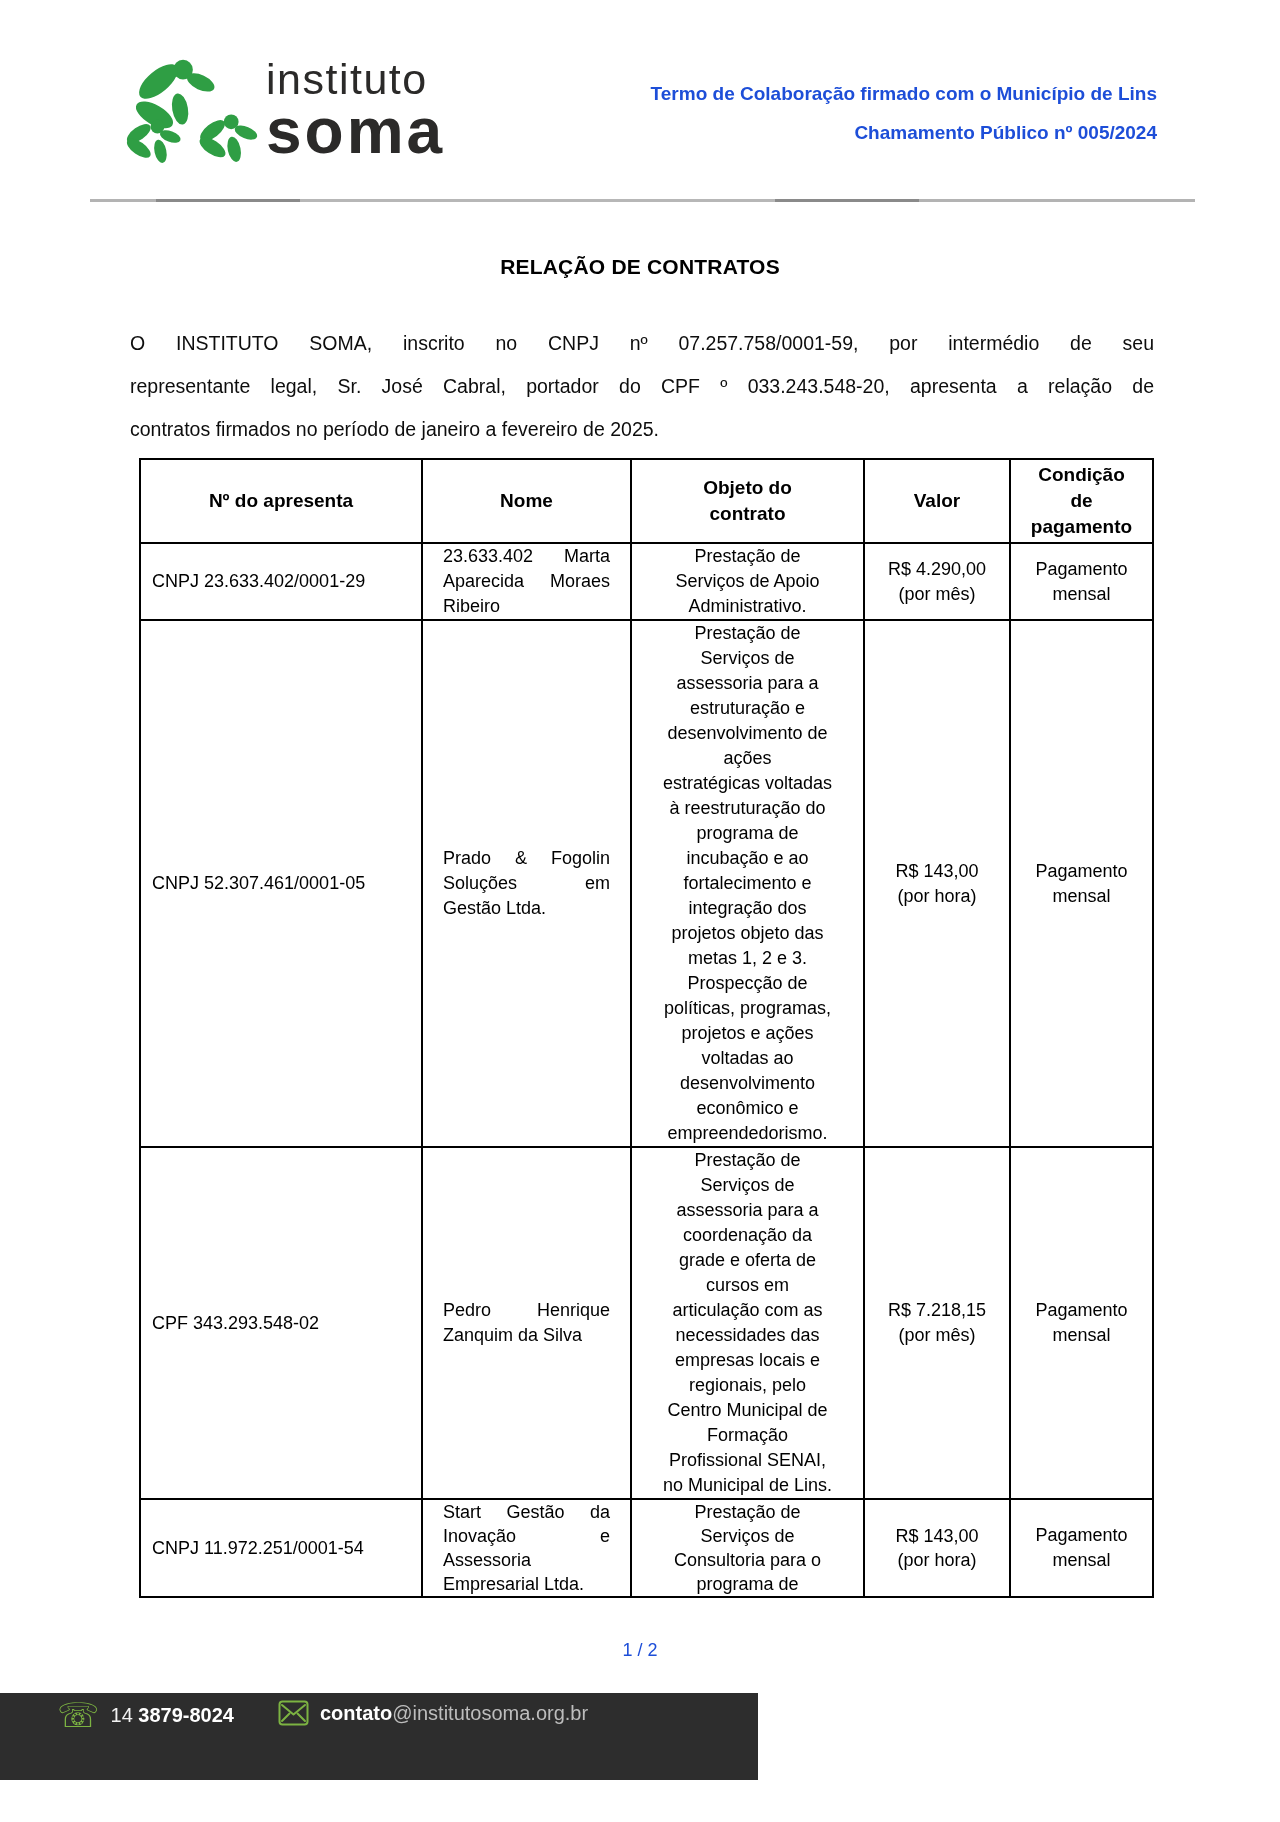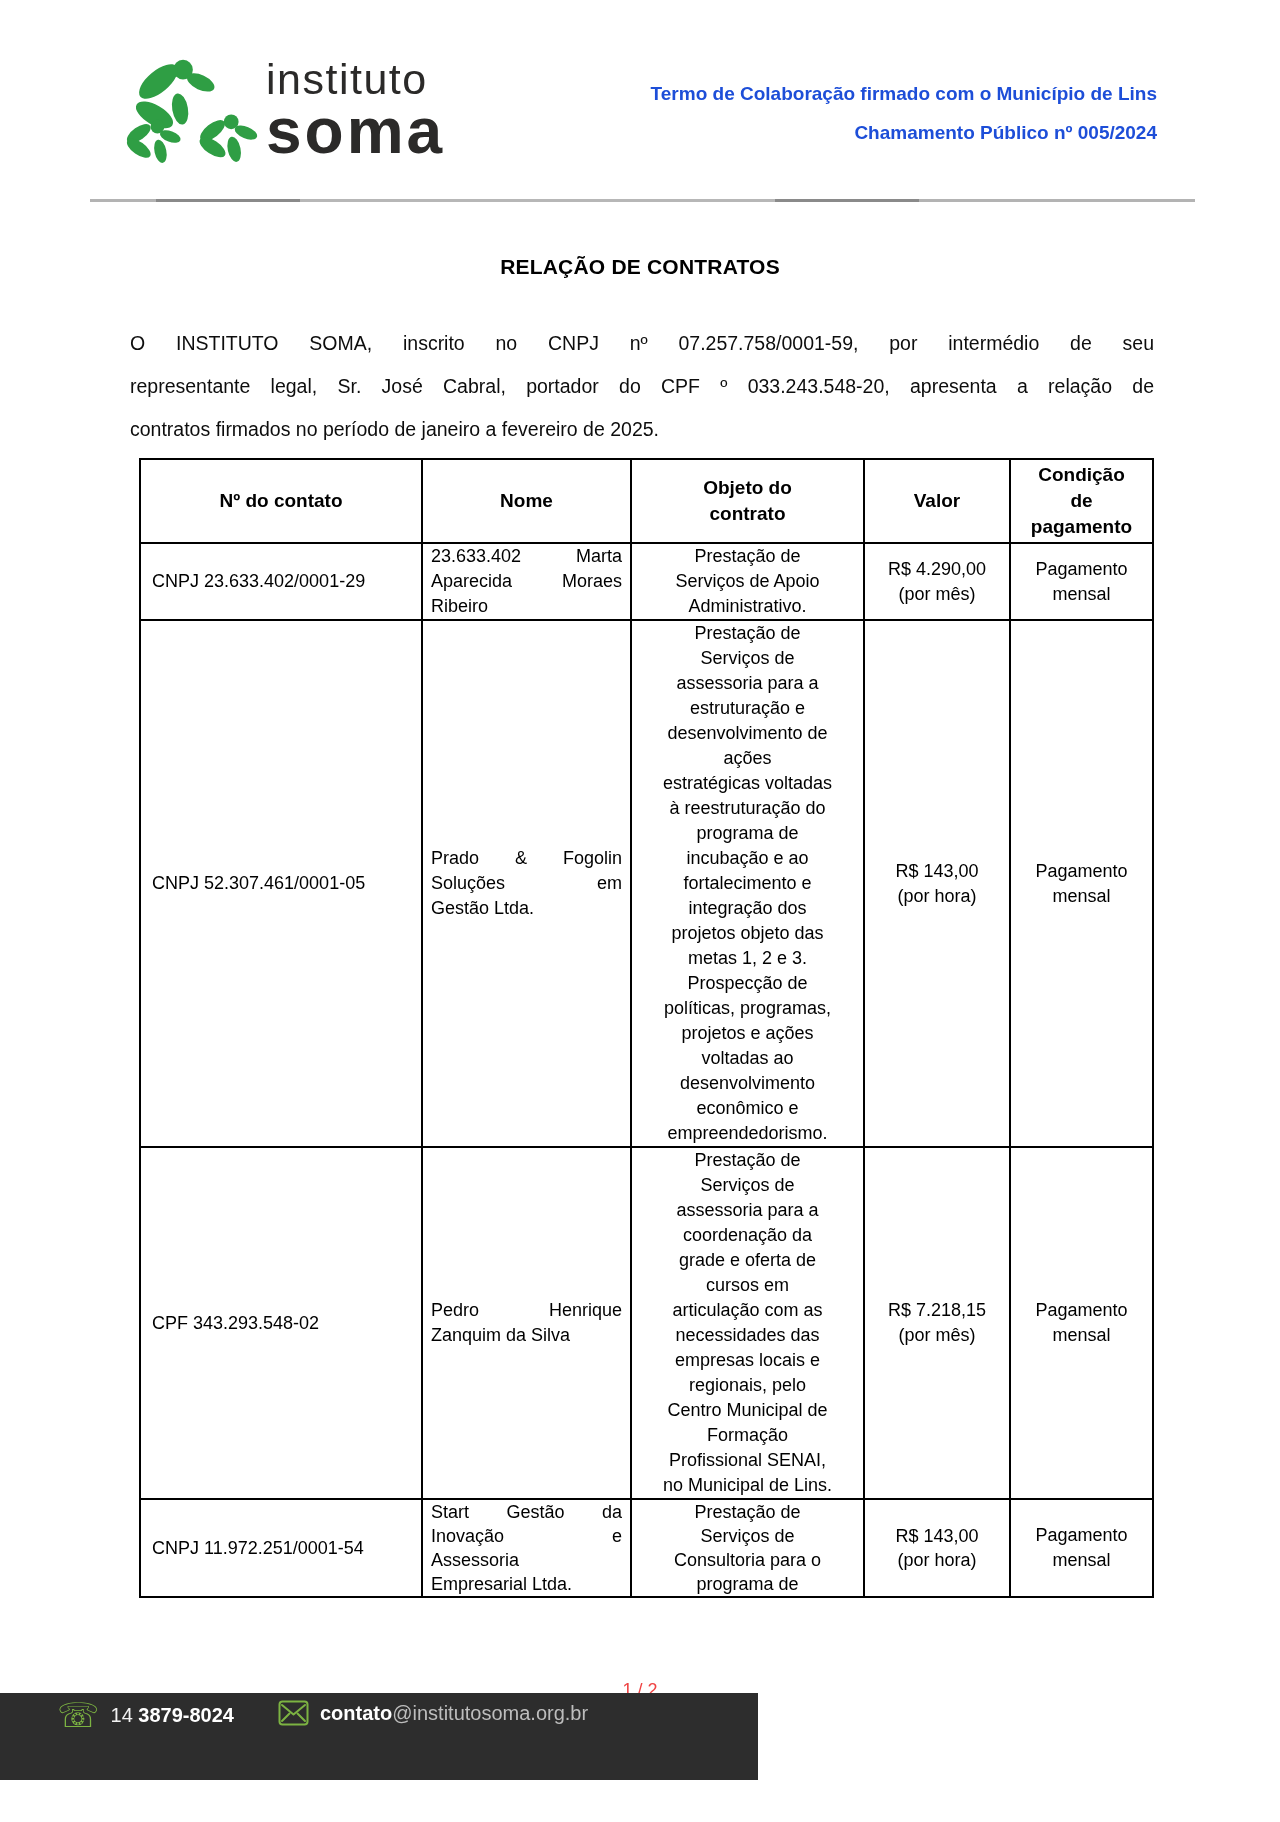--- a/index.html
+++ b/index.html
@@ -35,32 +35,32 @@
   table.contracts th, table.contracts td { border:2px solid #000; vertical-align:middle;
                     font-size:18px; overflow:hidden; }
   table.contracts th { font-weight:700; font-size:19px; line-height:26px;
                        text-align:center; white-space:pre-line; }
   tr.hrow  { height:84px; }
   tr.row1  { height:76px; }
   tr.row2  { height:525px; }
   tr.row3  { height:350px; }
   tr.row4  { height:97px; }
   td.c1 { text-align:left; padding-left:11px; padding-right:6px; line-height:25px; }
-  td.c2 { padding:0 8px; }
+  td.c2 { padding:0 20px; }
   .nome-just { white-space:pre-line; text-align:justify; text-align-last:justify; line-height:25px; }
   .nome-last { text-align:left; line-height:25px; }
   td.c3 { text-align:center; padding:0 16px; }
   .objeto { white-space:pre-line; line-height:25px; }
   td.c4 { text-align:center; }
   .valor { white-space:pre-line; line-height:25px; }
   td.c5 { text-align:center; padding:0 16px; line-height:25px; }
   .lh24 { line-height:24px; }
 
   .pagenum { position:absolute; left:0; top:1640px; width:1280px; text-align:center;
-             font-size:18px; color:#ef4444;margin-top:40px; }
+             font-size:18px; color:#1d4ed8; }
 
   
   .footer-dark { position:absolute; left:0; top:1693px; width:758px; height:87px;
                  background:#2d2d2d; z-index:1; display:flex; align-items:flex-start;
                  padding:7px 0 0 57px; }
   .footer-dark .item { display:flex; align-items:center; }
   .phone-glyph { color:#7cb342; font-size:34px; line-height:30px; }
   .mail-icon { width:31px; height:26px; }
   .ft-text { color:#fff; font-size:20px; margin-left:11px; }
   .ft-light { font-weight:400; color:#f2f2f2; }
@@ -125,21 +125,21 @@
   <table class="contracts">
     <colgroup>
       <col style="width:282px">
         <col style="width:209px">
         <col style="width:233px">
       <col style="width:146px">
         <col style="width:143px">
     </colgroup>
     <tbody>
         <tr class="hrow">
-      <th>Nº do contato</th>
+      <th>Nº do apresenta</th>
       <th>Nome</th>
       <th>Objeto do
 contrato</th>
       <th>Valor</th>
       <th>Condição
 de
 pagamento</th>
     </tr>
 
     <tr class="row1">

